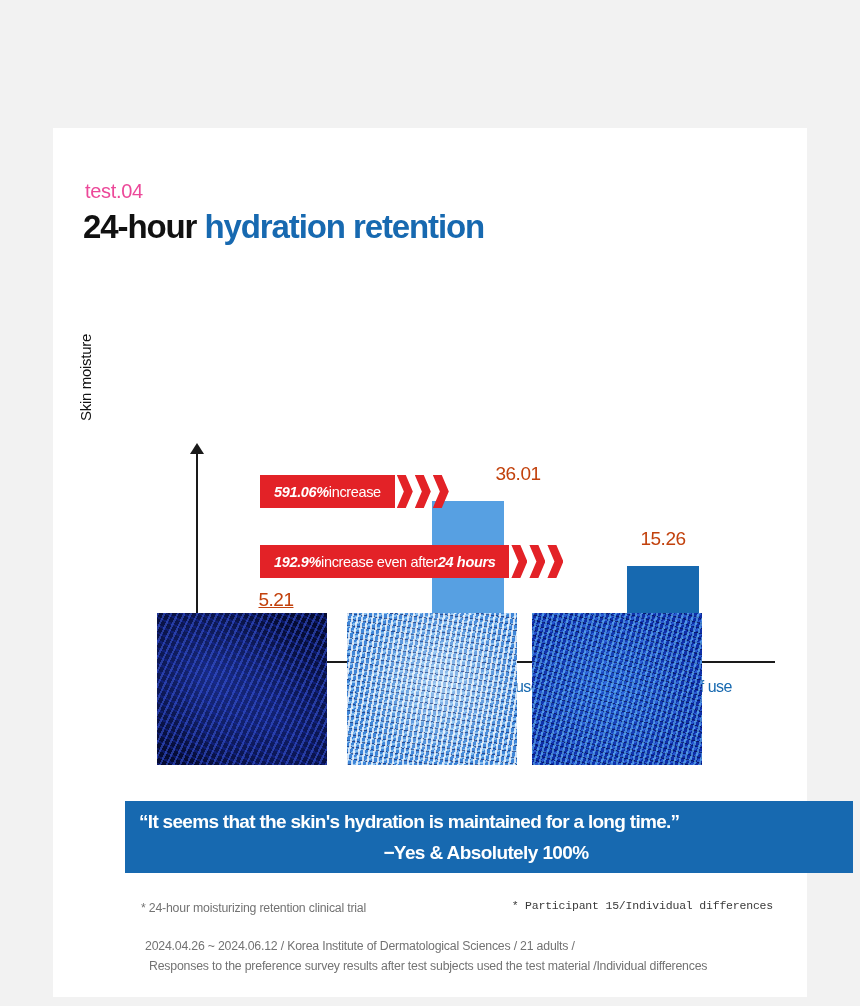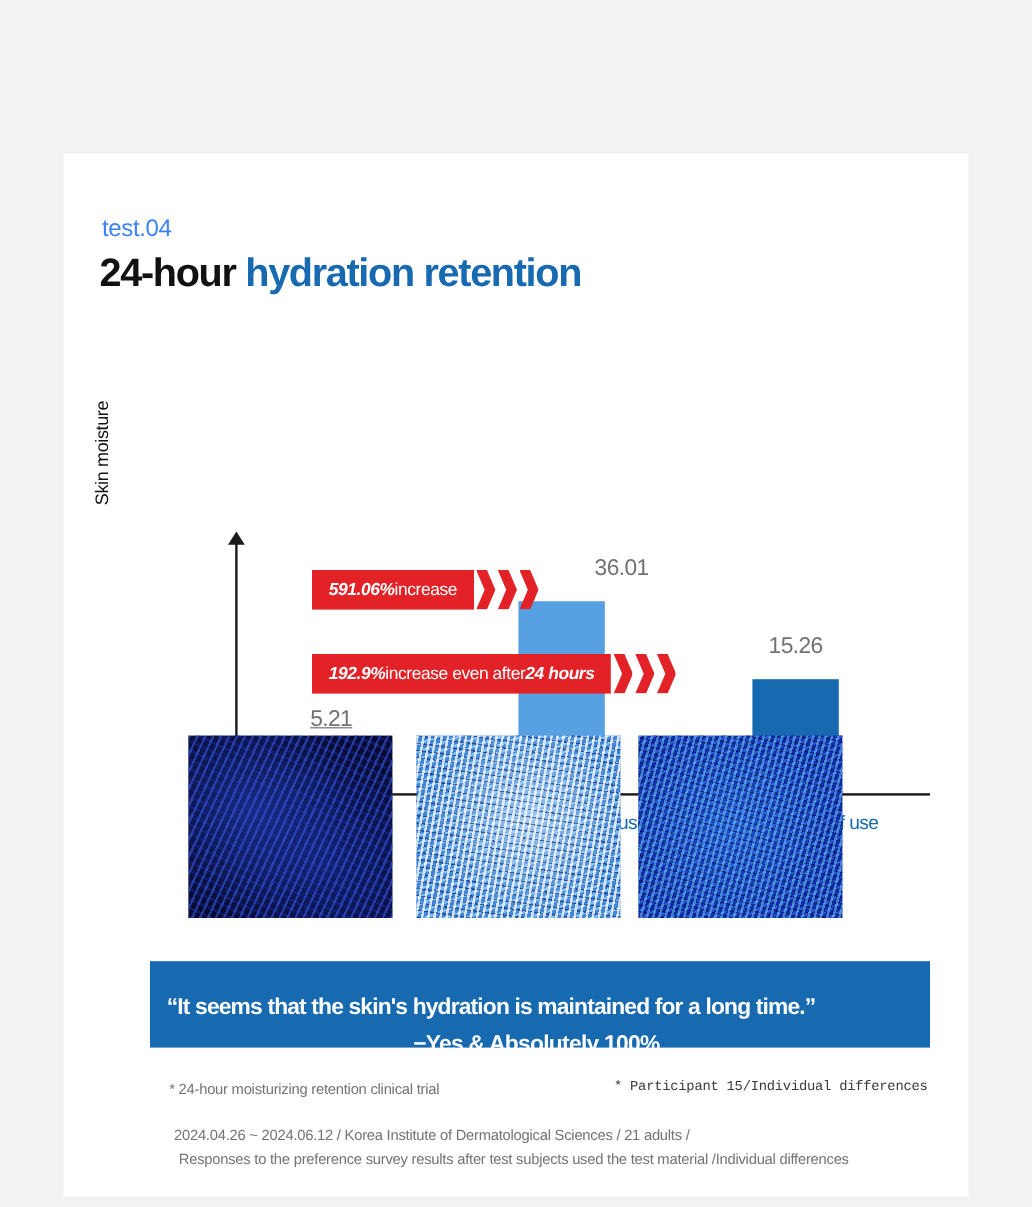--- a/index.html
+++ b/index.html
@@ -14,21 +14,21 @@
   .card {
     position: absolute;
     left: 53px; top: 128px;
     width: 754px; height: 869px;
     background: #ffffff;
   }
 
   
   .kicker {
     position: absolute; left: 32px; top: 52px;
-    font-size: 20px; color: #3b82f6; letter-spacing: -0.3px;
+    font-size: 20px; color: #ec4899; letter-spacing: -0.3px;
     font-family: "Liberation Sans", sans-serif;
   }
   .headline {
     position: absolute; left: 30px; top: 80px;
     font-size: 33px; font-weight: bold; letter-spacing: -1.1px;
     white-space: nowrap; color: #111111;
   }
   .headline .accent { color: #1769b0; }
 
   
@@ -53,21 +53,21 @@
   }
   .xaxis-line {
     position: absolute; left: 111px; top: 348px;
     width: 579px; height: 2px; background: #1a1a1a;
   }
 
   .bar { position: absolute; bottom: 0; }
   .bar-wrap { position: absolute; left: 0; top: 139px; width: 700px; height: 209px; }
   .bar-value {
     position: absolute;
-    font-size: 19px; color: #737373; text-align: center;
+    font-size: 19px; color: #c2410c; text-align: center;
     letter-spacing: -0.5px;
   }
 
   
   .banner {
     position: absolute; height: 33px;
     display: flex; align-items: center;
   }
   .banner-body {
     height: 33px; background: #e32227;
@@ -131,23 +131,23 @@
   }
 
   .img-note {
     position: absolute; right: 34px; top: 771px;
     font-size: 11.5px; color: #3a3a3a; letter-spacing: -0.2px; font-family: Liberation Mono, monospace;
   }
 
   
   .quote-box {
     position: absolute; left: 72px; top: 673px;
-    width: 650px; height: 72px;
+    width: 728px; height: 72px;
     background: #1769b0; color: #ffffff;
-    padding: 28px 20px 0 14px;
+    padding: 10px 20px 0 14px;
   }
   .quote-line1 {
     font-size: 19px; font-weight: bold; letter-spacing: -0.7px;
     white-space: nowrap;
   }
   .quote-line2 {
     font-size: 19px; font-weight: bold; letter-spacing: -0.6px;
     text-align: center; margin-top: 9px; white-space: nowrap;
   }
 

